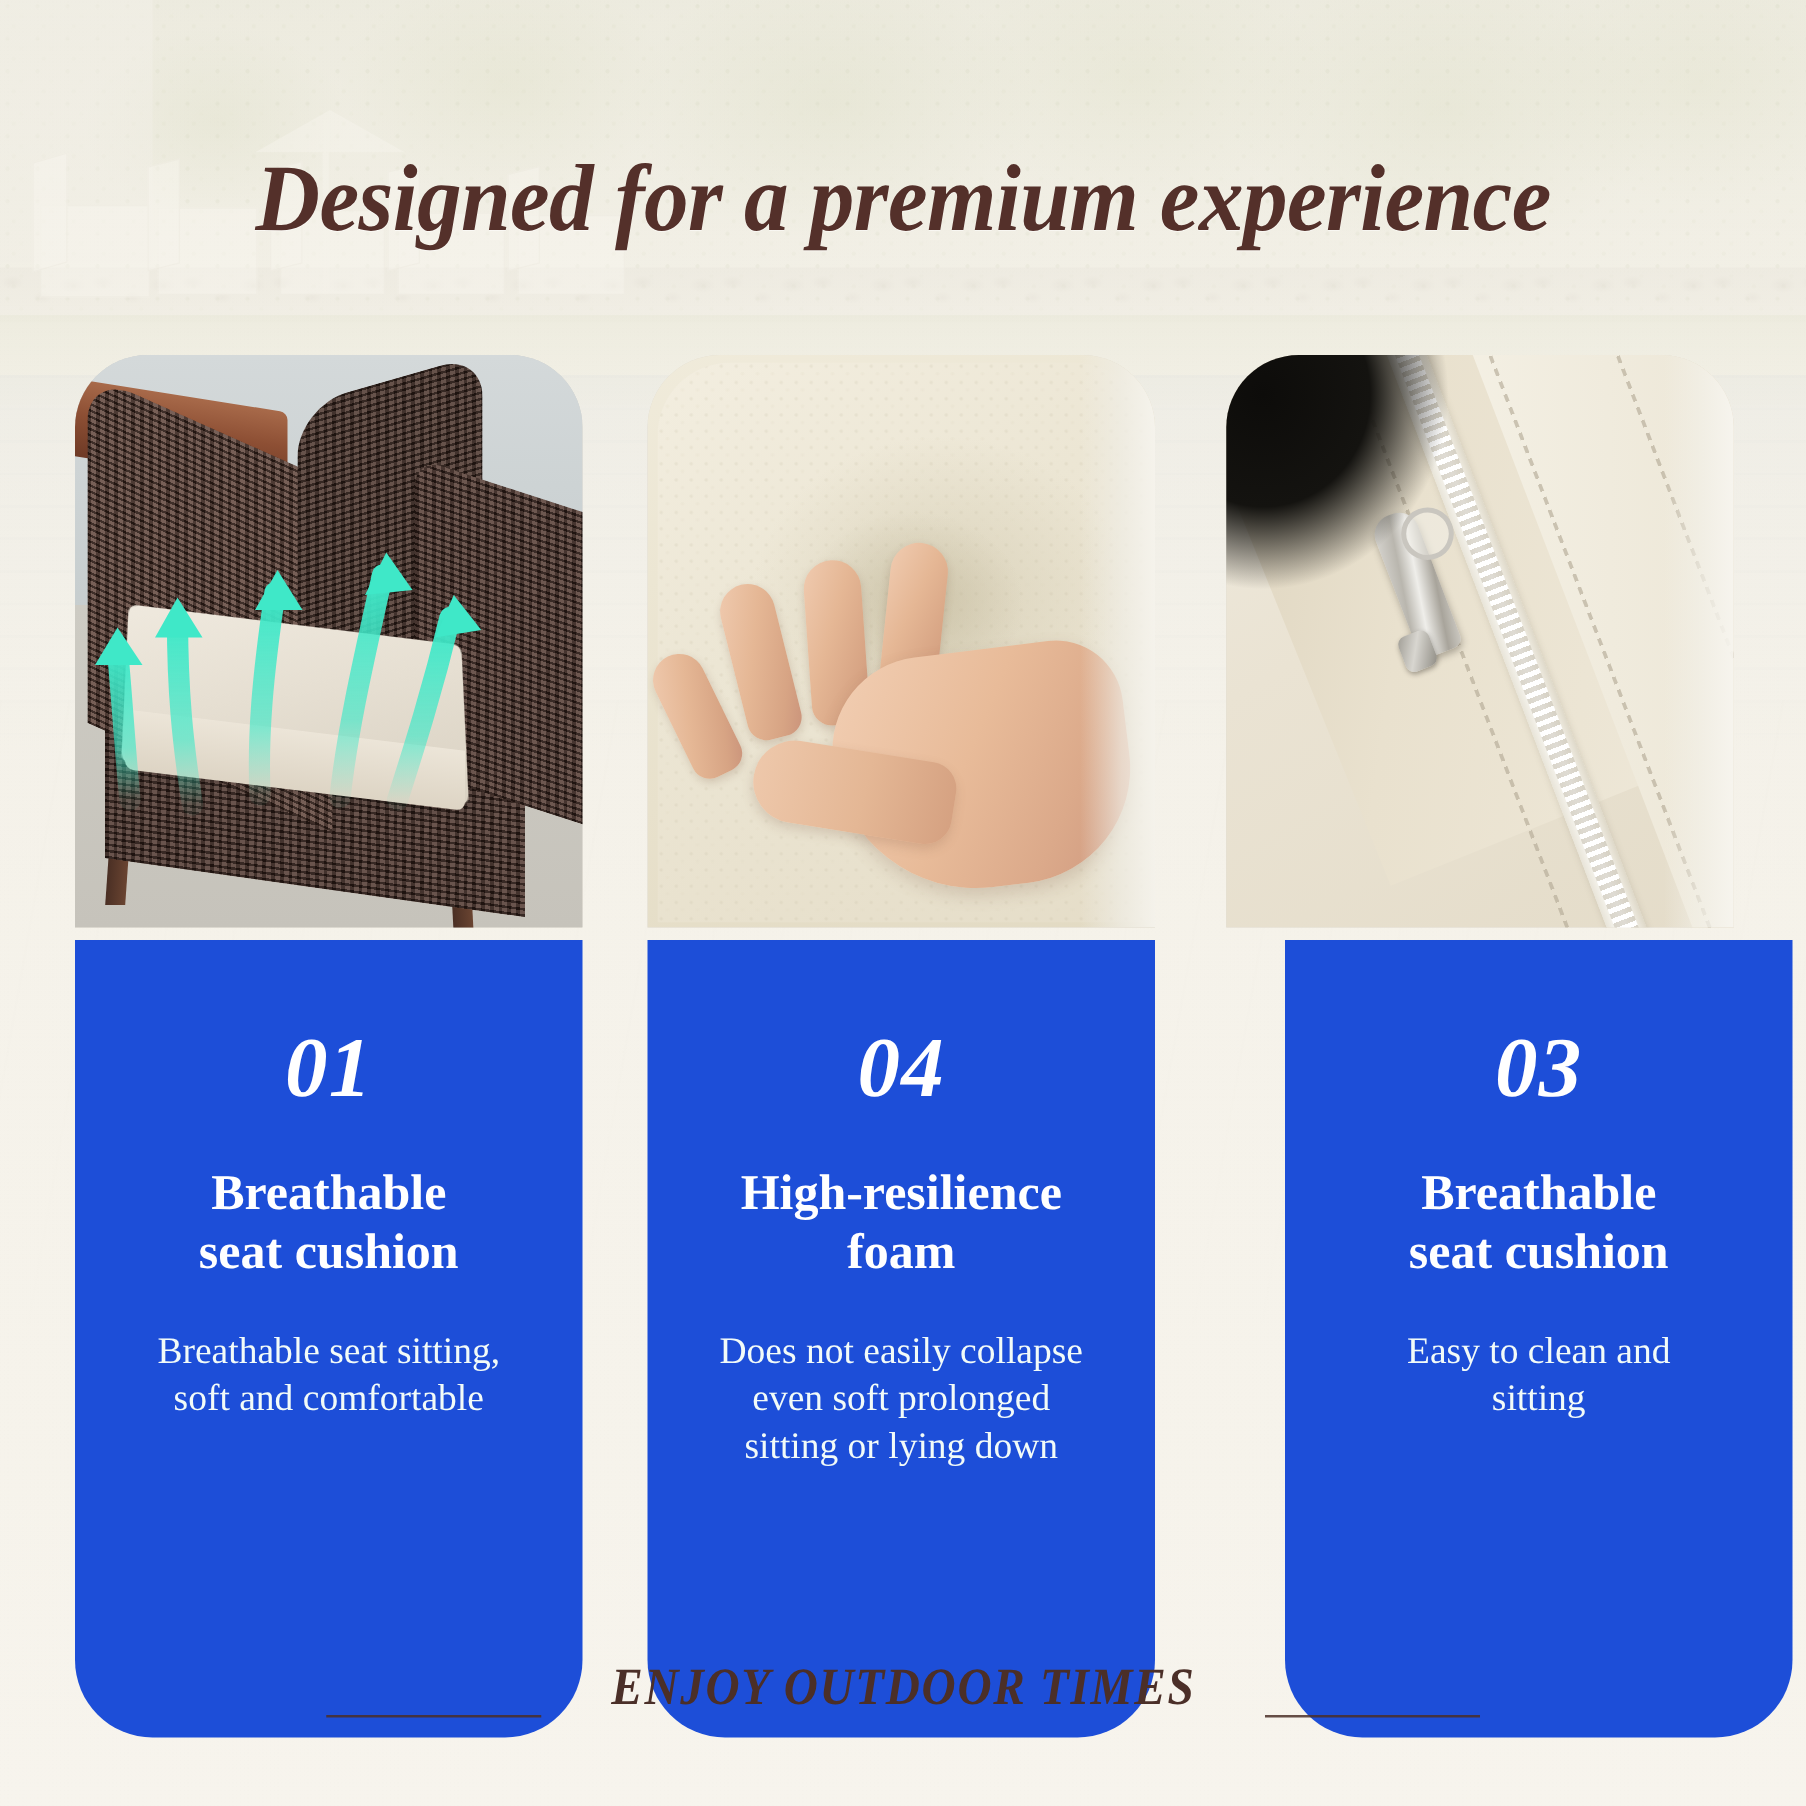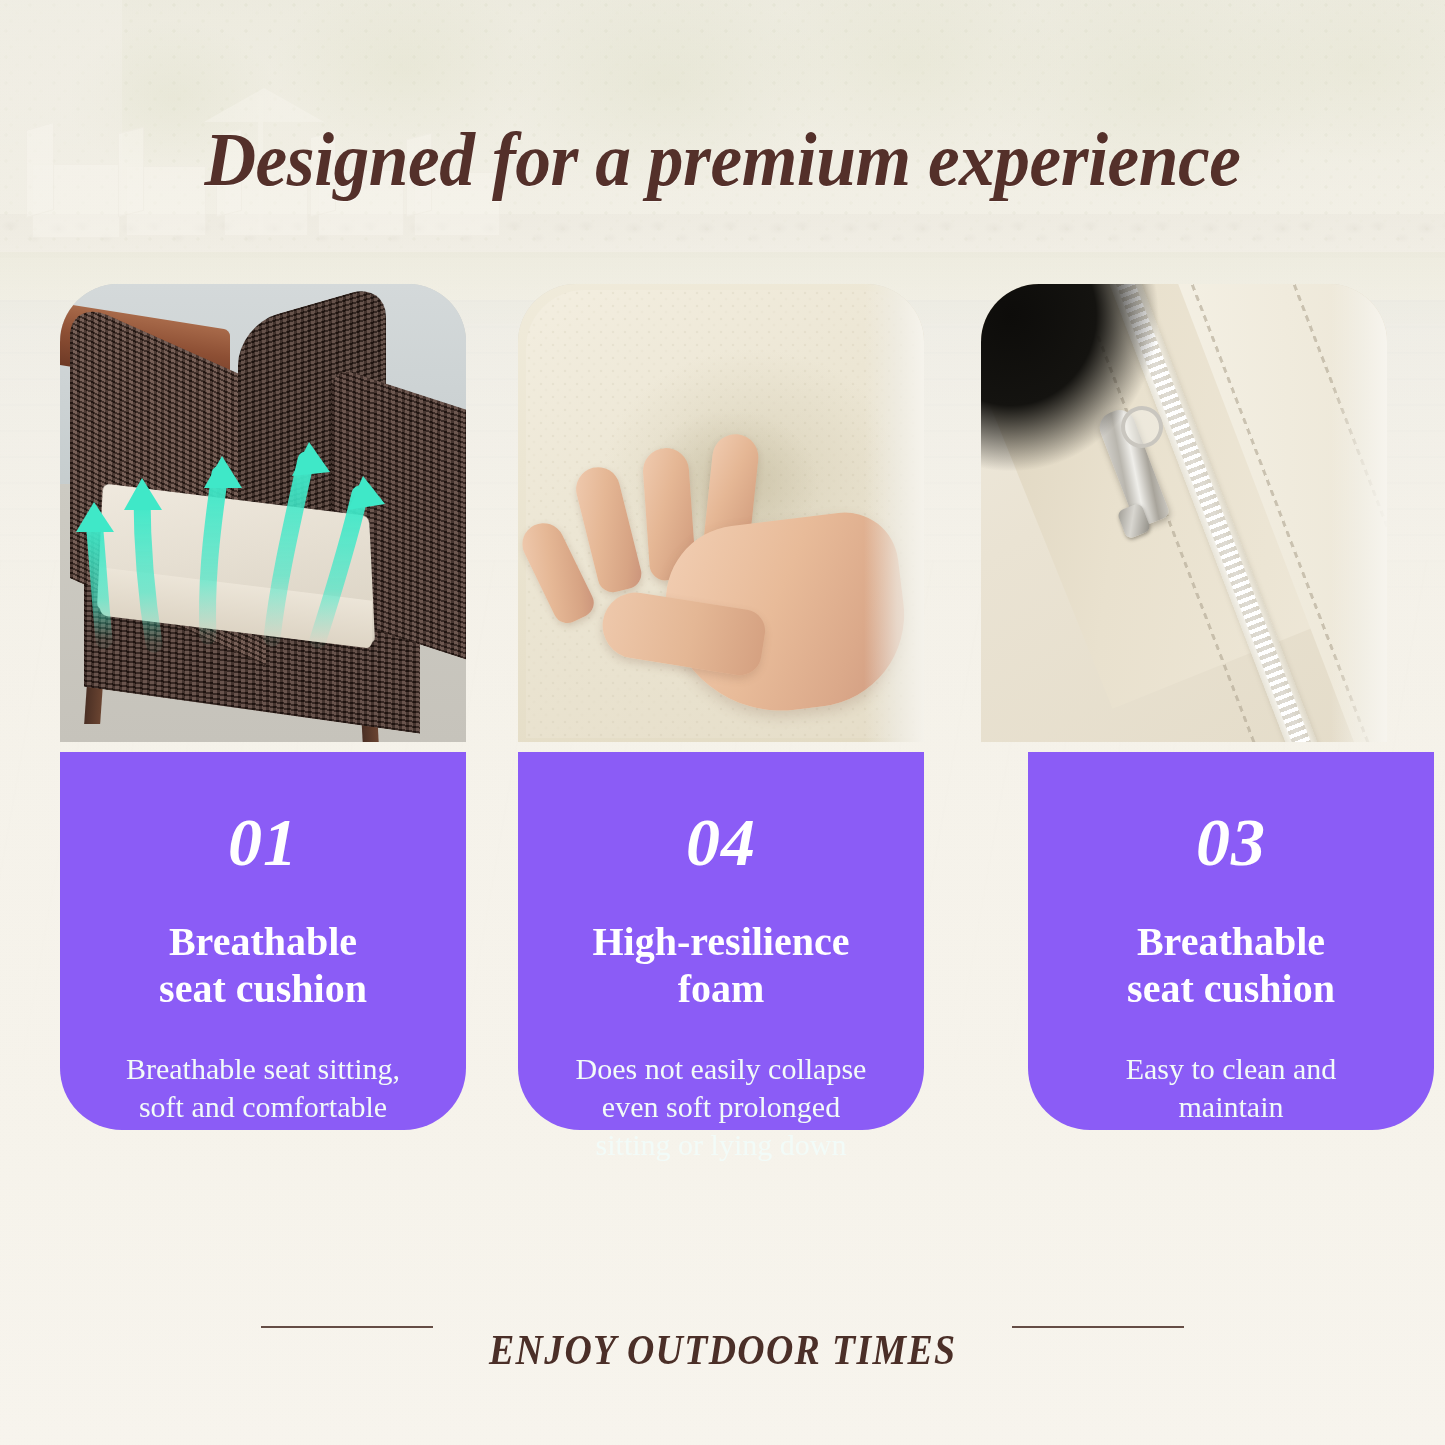--- a/index.html
+++ b/index.html
@@ -352,27 +352,27 @@
   .zip-right-edge {
     position: absolute; right: 0; top: 0; width: 56px; height: 458px;
     background: linear-gradient(90deg, rgba(238,235,226,0) 0%, rgba(243,241,233,.70) 55%, rgba(247,245,239,.95) 100%);
   }
 
   
   .card {
     position: absolute;
     top: 752px;
     width: 406px;
-    height: 378px;
-    background: #8b5cf6;
+    height: 638px;
+    background: #1d4ed8;
     border-radius: 0 0 62px 62px;
     color: #ffffff;
     text-align: center;
     box-sizing: border-box;
-    padding: 4px 18px;
+    padding: 16px 18px;
   }
   .card.c1 { left: 60px; }
   .card.c2 { left: 518px; }
   .card.c3 { left: 981px; margin-left: 47px; }
 
   .card-number {
     font-family: "Liberation Serif", "DejaVu Serif", serif;
     font-style: italic;
     font-weight: bold;
     font-size: 68px;
@@ -398,21 +398,21 @@
     margin-top: 38px;
     color: #f2fbf8;
     white-space: pre-line;
   }
 
   
   .footer {
     position: absolute;
     left: 0; top: 1326px; width: 1445px;
     display: flex;
-    align-items: flex-start;
+    align-items: flex-end;
     justify-content: center;
     gap: 30px;
   }
   .footer-rule {
     width: 172px; height: 2px;
     background: #4b2f28;
     opacity: .85;
   }
   .footer-text {
     font-family: "Liberation Serif", "DejaVu Serif", serif;
@@ -559,21 +559,21 @@
     <div class="card-desc">Does not easily collapse
 even soft prolonged
 sitting or lying down</div>
   </div>
 
   <div class="card c3">
     <div class="card-number">03</div>
     <div class="card-title">Breathable
 seat cushion</div>
     <div class="card-desc">Easy to clean and
-maintain</div>
+sitting</div>
   </div>
 
   <div class="footer">
     <div class="footer-rule"></div>
     <div class="footer-text">ENJOY OUTDOOR TIMES</div>
     <div class="footer-rule"></div>
   </div>
 
 </div>
 

